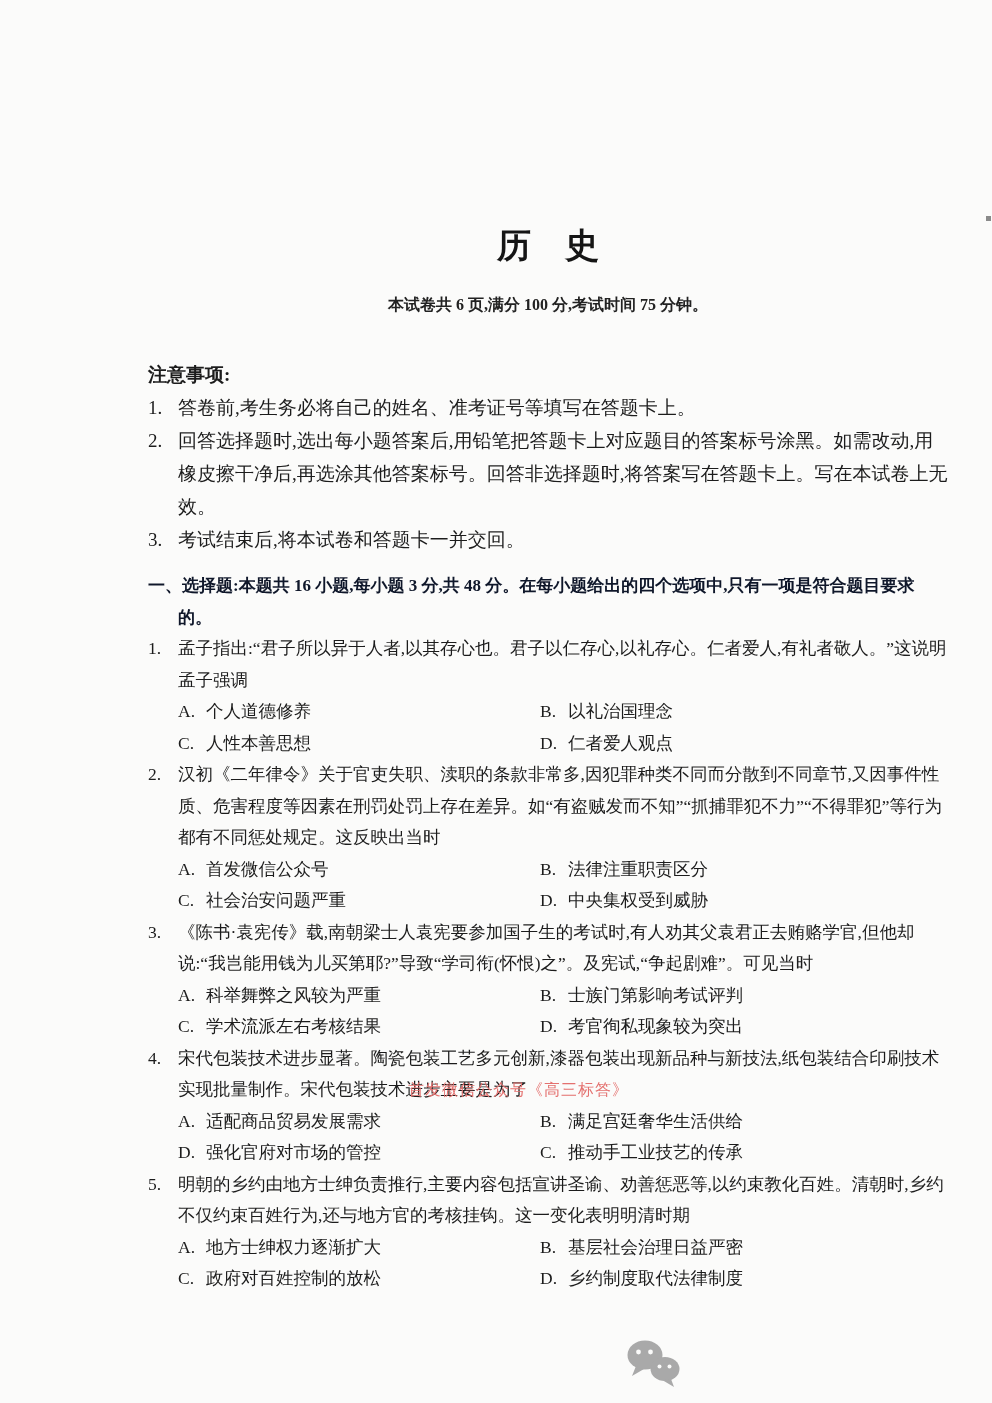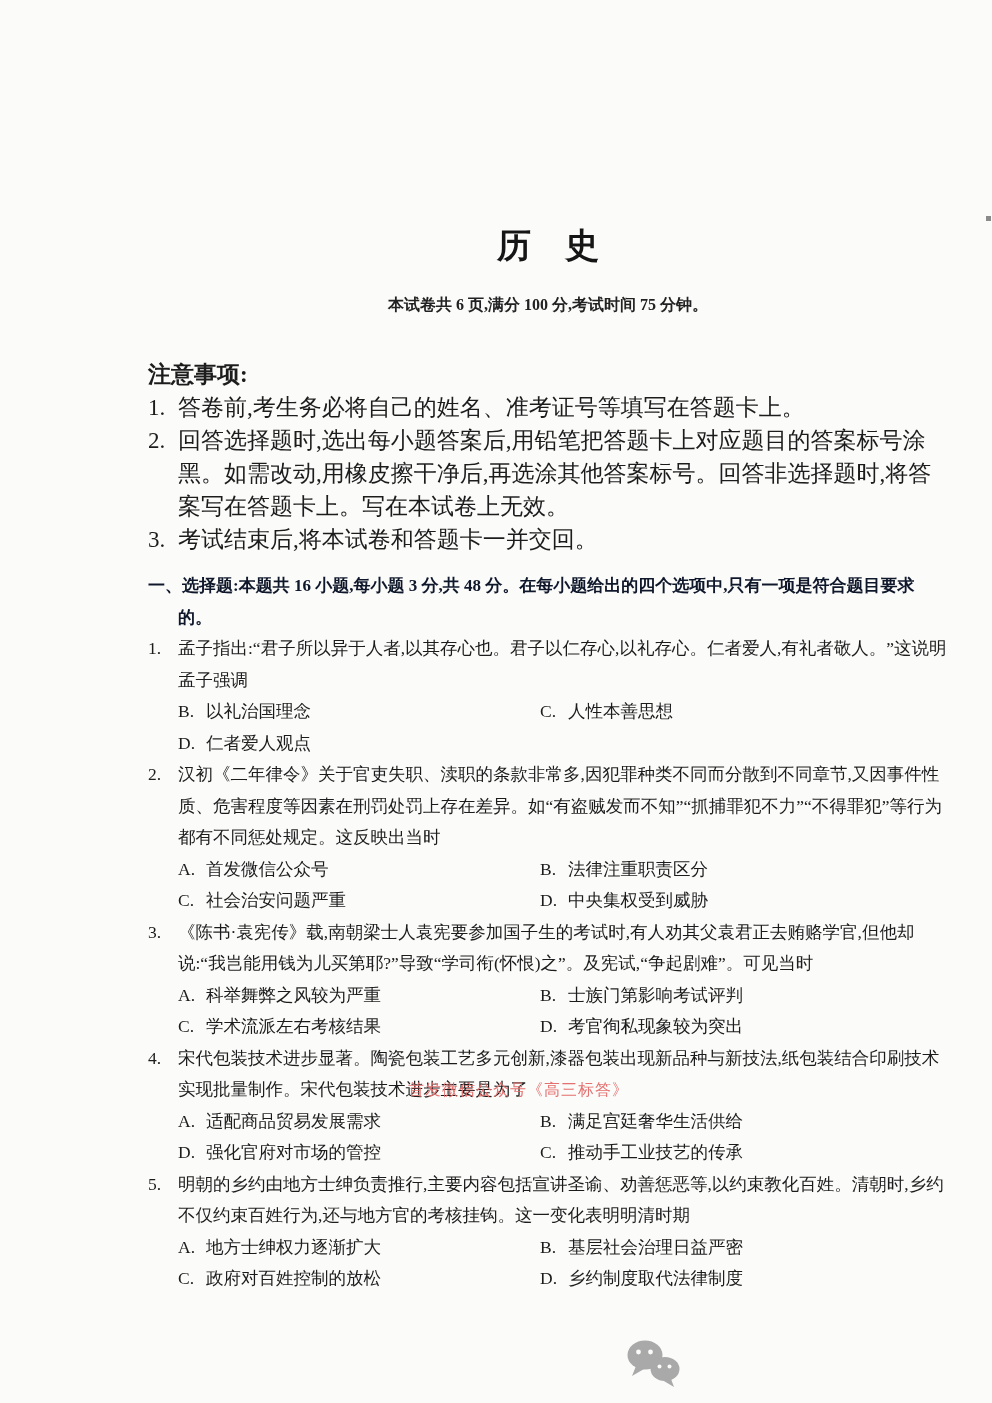--- a/index.html
+++ b/index.html
@@ -17,21 +17,21 @@
     text-align:center;
     font-size:34px;line-height:40px;
     font-weight:bold;color:#151515;
   }
   .subtitle{
     margin:26px 0 0 0;
     text-align:center;
     font-size:16px;line-height:26px;
     font-weight:600;color:#222;
   }
-  .notice{margin-top:40px;font-size:23px;line-height:33px;}
+  .notice{margin-top:40px;font-size:19px;line-height:33px;}
   .notice-heading{margin:0;font-weight:bold;}
   .hang{margin:0;padding-left:30px;text-indent:-30px;}
   .num{display:inline-block;width:30px;text-indent:0;}
   .section-header{
     margin-top:14px;
     font-size:17px;line-height:31.5px;
     font-weight:bold;color:#0f172a;
   }
   .question{font-size:17.5px;line-height:31.5px;}
   .stem{margin:0;}
@@ -78,20 +78,21 @@
       <p class="hang"><span class="num">1.</span><span>答卷前,考生务必将自己的姓名、准考证号等填写在答题卡上。</span></p>
       <p class="hang"><span class="num">2.</span><span>回答选择题时,选出每小题答案后,用铅笔把答题卡上对应题目的答案标号涂黑。如需改动,用橡皮擦干净后,再选涂其他答案标号。回答非选择题时,将答案写在答题卡上。写在本试卷上无效。</span></p>
       <p class="hang"><span class="num">3.</span><span>考试结束后,将本试卷和答题卡一并交回。</span></p>
     </div>
 
     <p class="hang section-header">一、选择题:本题共 16 小题,每小题 3 分,共 48 分。在每小题给出的四个选项中,只有一项是符合题目要求的。</p>
 
     <div class="question">
       <p class="hang stem"><span class="num">1.</span><span>孟子指出:“君子所以异于人者,以其存心也。君子以仁存心,以礼存心。仁者爱人,有礼者敬人。”这说明孟子强调</span></p>
       <div class="options">
+        <p class="opt"><span class="opt-label">A.</span><span>个人道德修养</span></p>
         <p class="opt"><span class="opt-label">B.</span><span>以礼治国理念</span></p>
         <p class="opt"><span class="opt-label">C.</span><span>人性本善思想</span></p>
         <p class="opt"><span class="opt-label">D.</span><span>仁者爱人观点</span></p>
       </div>
     </div>
 
     <div class="question">
       <p class="hang stem"><span class="num">2.</span><span>汉初《二年律令》关于官吏失职、渎职的条款非常多,因犯罪种类不同而分散到不同章节,又因事件性质、危害程度等因素在刑罚处罚上存在差异。如“有盗贼发而不知”“抓捕罪犯不力”“不得罪犯”等行为都有不同惩处规定。这反映出当时</span></p>
       <div class="options">
         <p class="opt"><span class="opt-label">A.</span><span>首发微信公众号</span></p>

